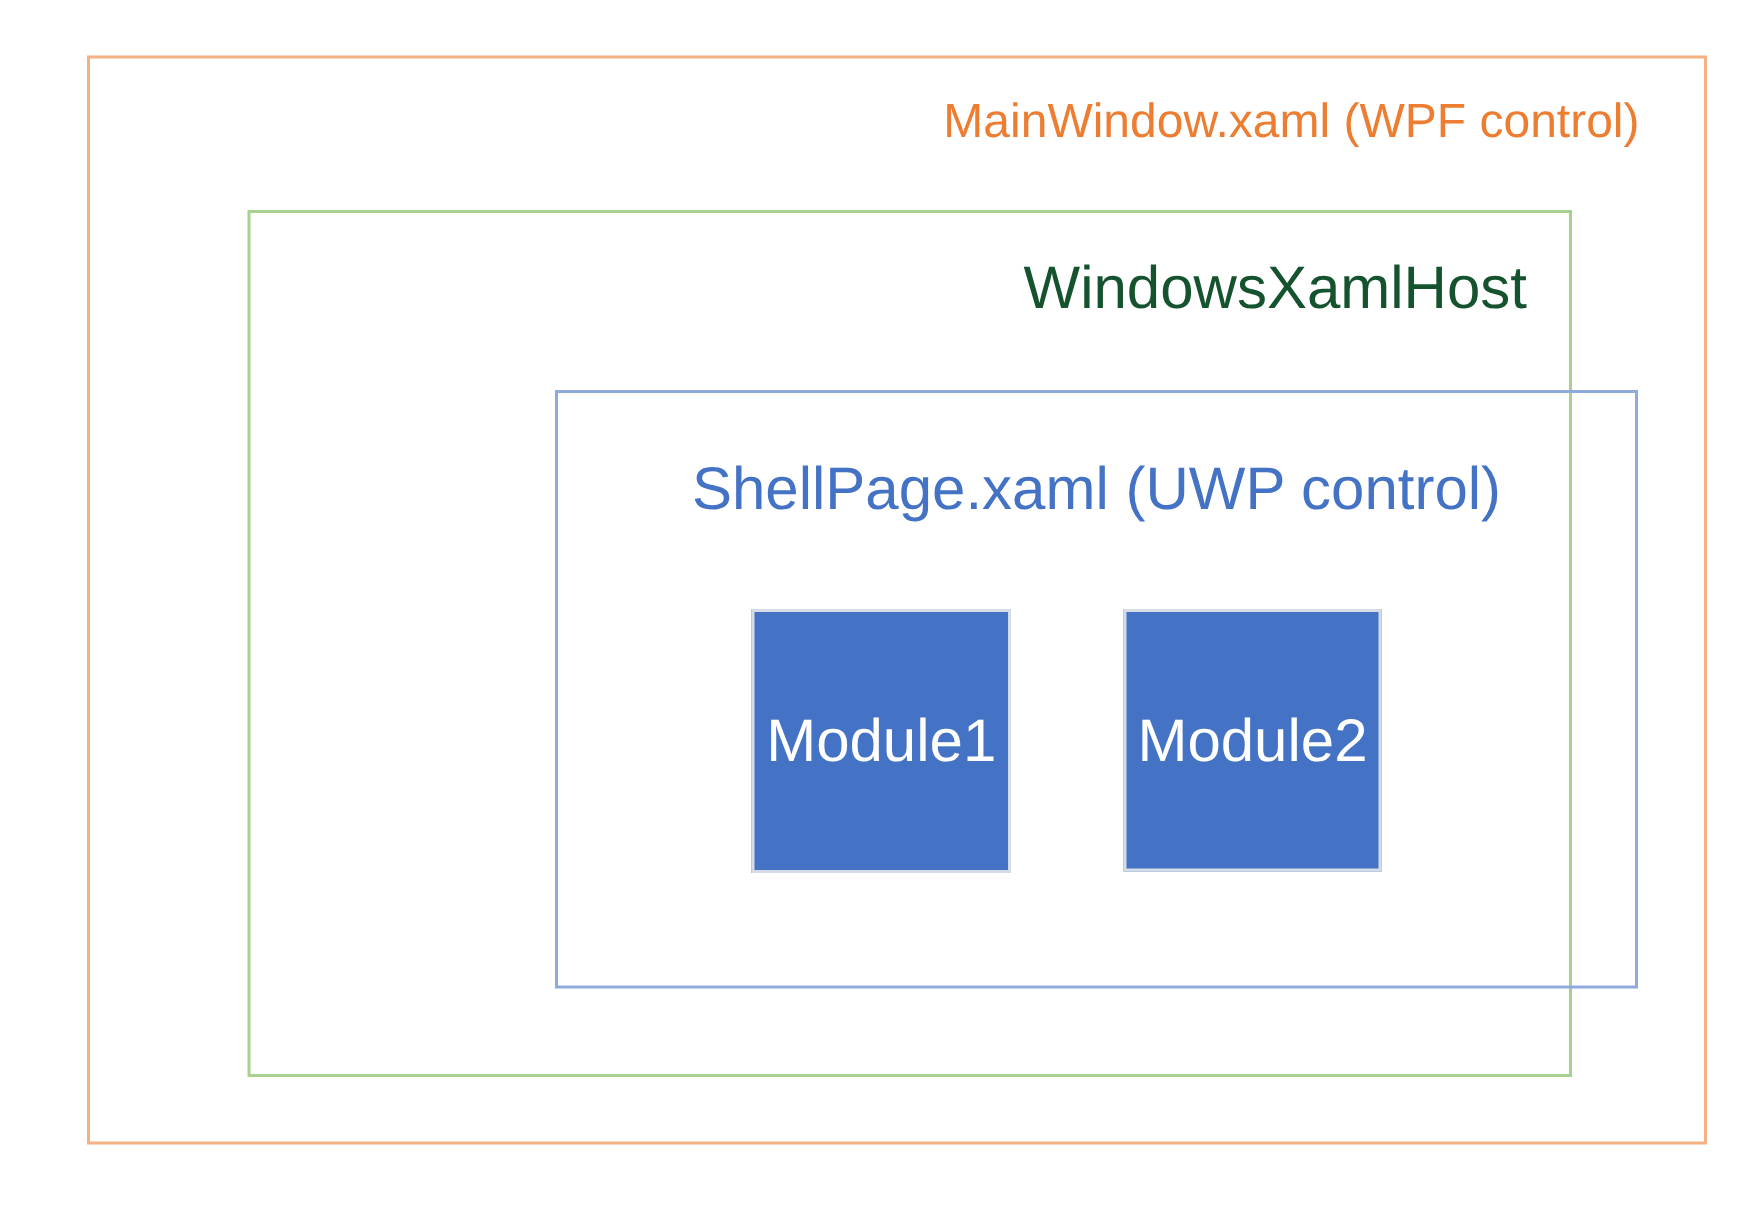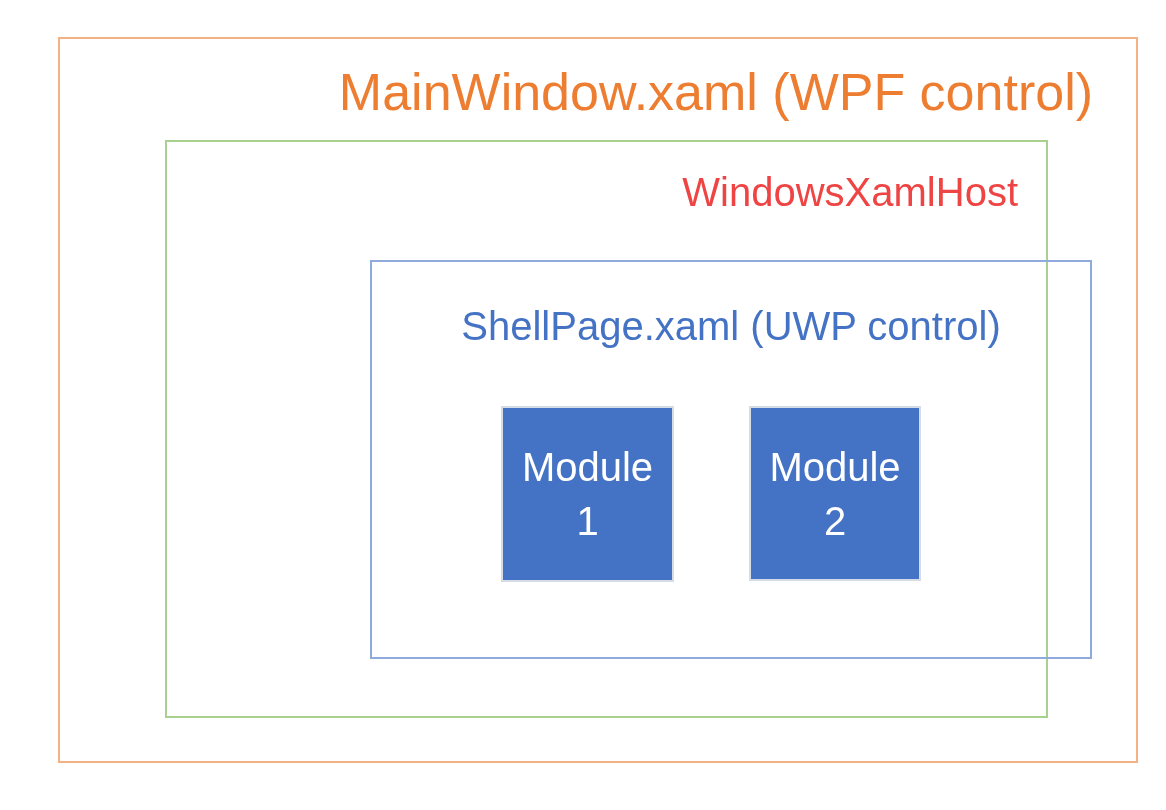--- a/index.html
+++ b/index.html
@@ -25,39 +25,39 @@
     left: 58px;
     top: 37px;
     width: 1080px;
     height: 726px;
     border: 2px solid #F4B183;
   }
   #wpf-label {
     position: absolute;
     top: 22px;
     right: 43px;
-    font-size: 52px;
+    font-size: 32px;
     line-height: 1.2;
     color: #ED7D31;
     white-space: nowrap;
   }
   #host-box {
     left: 105px;
     top: 101px;
     width: 883px;
     height: 578px;
     border: 2px solid #A9D18E;
   }
   #host-label {
     position: absolute;
     top: 26px;
     right: 28px;
     font-size: 40px;
     line-height: 1.2;
-    color: #ef4444;
+    color: #14532d;
     white-space: nowrap;
   }
   #shell-box {
     left: 203px;
     top: 118px;
     width: 722px;
     height: 399px;
     border: 2px solid #8FAADC;
   }
   #shell-label {
@@ -70,21 +70,21 @@
     line-height: 1.2;
     color: #4472C4;
     white-space: nowrap;
   }
   .module {
     position: absolute;
     box-sizing: border-box;
     background: #4472C4;
     border: 2px solid #D6DCE5;
     display: flex;
-    flex-direction: column;
+    flex-direction: row;
     align-items: center;
     justify-content: center;
     color: #FFFFFF;
     font-size: 40px;
     line-height: 1.35;
     text-align: center;
   }
   #module-1 {
     left: 129px;
     top: 144px;

